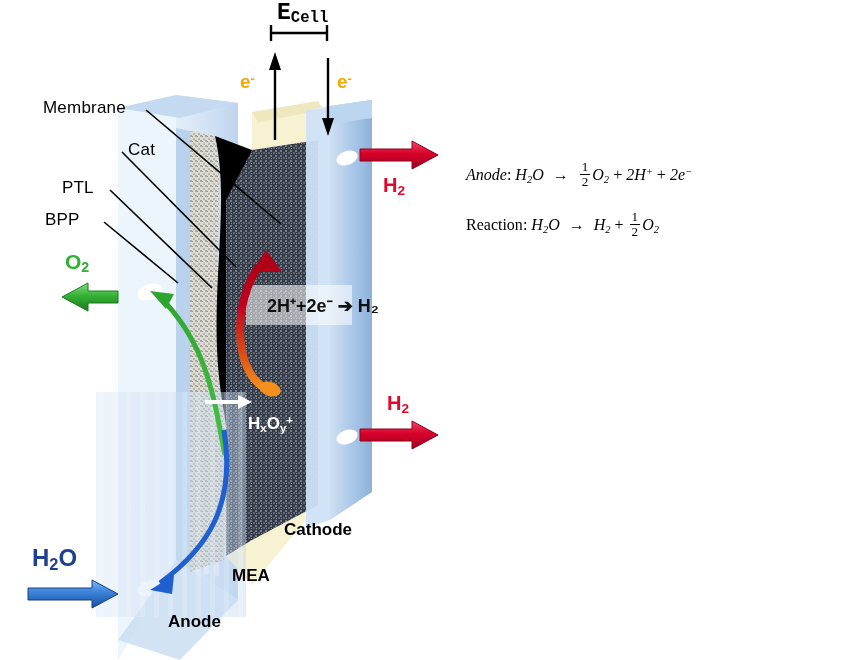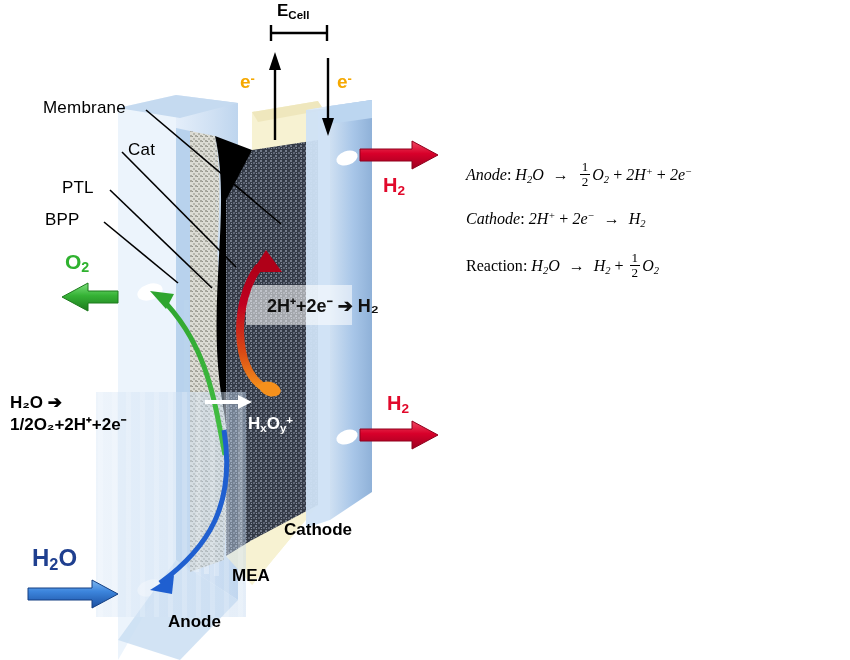--- a/index.html
+++ b/index.html
@@ -12,21 +12,21 @@
   .lbl sup{font-size:.68em;vertical-align:0.42em;}
 
   
   .callout{font-size:17px;font-weight:normal;letter-spacing:.2px;}
 
   
   .o2lbl{font-size:21px;color:#2fb22f;}
   .h2lbl{font-size:20px;color:#e1092b;}
   .elbl{font-size:19px;color:#f5a800;}
   .h2oin{font-size:24px;color:#1f3f8f;}
-  .ecell{font-size:17px;color:#000;}
+  .ecell{font-size:23px;color:#000;font-family:Liberation Mono, monospace;}
   .rxnleft{font-size:17px;color:#000;line-height:1.28;}
   .whitelbl{font-size:17px;color:#fff;margin-left:44px;}
   .partlbl{font-size:17px;color:#000;}
   .rxnbox{font-size:18px;color:#111;font-weight:bold;}
 
   
   #eqs{position:absolute;left:466px;top:160px;width:384px;}
   .eq{font-family:"Liberation Serif",serif;font-size:16px;color:#000;
       margin-bottom:22px;white-space:nowrap;}
   .eq i{font-style:italic;}
@@ -238,24 +238,20 @@
   </div>
 
   <div class="lbl h2lbl" style="left:383px;top:175px;">
     <span>H</span><sub>2</sub>
   </div>
 
   <div class="lbl h2lbl" style="left:387px;top:393px;">
     <span>H</span><sub>2</sub>
   </div>
 
-  <div class="lbl rxnleft" style="left:10px;top:392px;">
-    <div>H₂O ➔</div>
-    <div>1/2O₂+2H⁺+2e⁻</div>
-  </div>
 
   <div class="lbl h2oin" style="left:32px;top:546px;">
     <span>H</span><sub>2</sub><span>O</span>
   </div>
 
   <div class="lbl whitelbl" style="left:204px;top:415px;">
     <span>H</span><sub>x</sub><span>O</span><sub>y</sub><sup>+</sup>
   </div>
 
   <div class="lbl rxnbox" style="left:267px;top:297px;">2H⁺+2e⁻ ➔ H₂</div>
@@ -274,28 +270,20 @@
       <span class="frac">
         <span class="num">1</span>
         <span class="den">2</span>
       </span><i>O<sub>2</sub></i>
       <span>+</span>
       <i>2H<sup>+</sup></i>
       <span>+</span>
       <i>2e<sup>−</sup></i>
     </div>
 
-    <div class="eq">
-      <i>Cathode</i><span>:</span>
-      <i>2H<sup>+</sup></i>
-      <span>+</span>
-      <i>2e<sup>−</sup></i>
-      <span class="arr">→</span>
-      <i>H<sub>2</sub></i>
-    </div>
 
     <div class="eq">
       <span>Reaction</span><span>:</span>
       <i>H<sub>2</sub>O</i>
       <span class="arr">→</span>
       <i>H<sub>2</sub></i>
       <span>+</span>
       <span class="frac">
         <span class="num">1</span>
         <span class="den">2</span>

